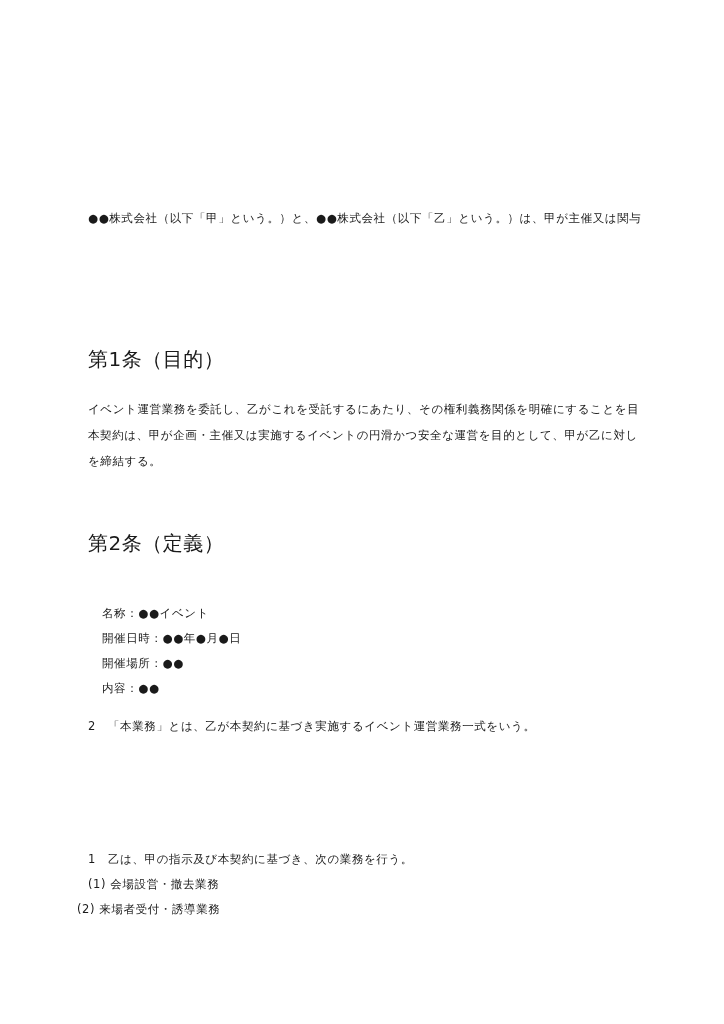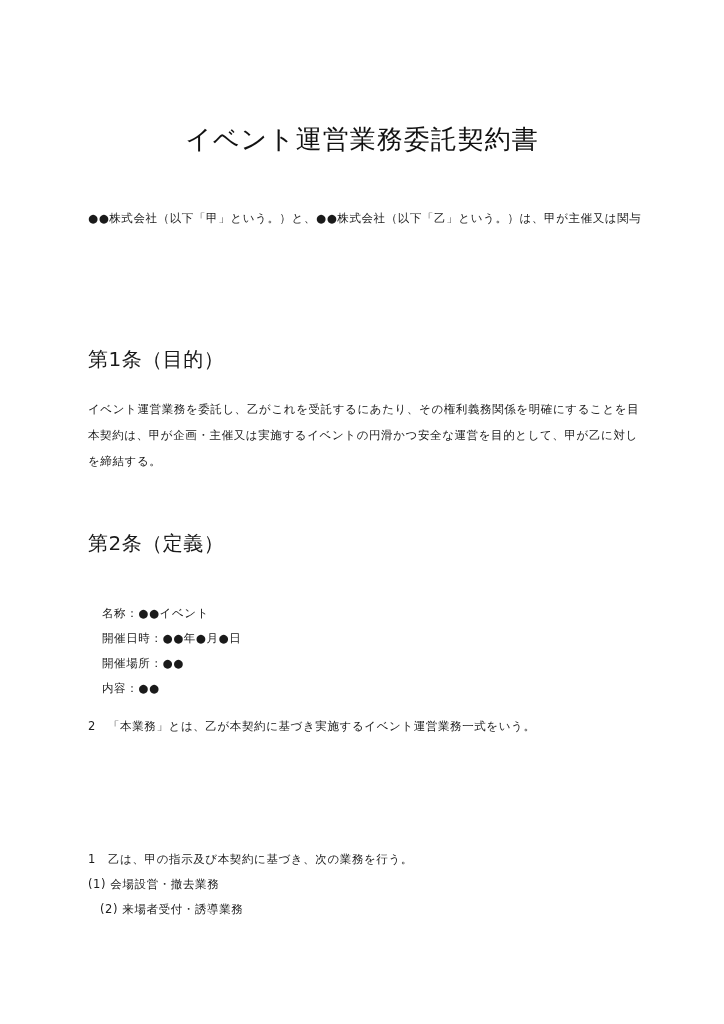--- a/index.html
+++ b/index.html
@@ -12,21 +12,20 @@
           letter-spacing:0.6px; color:#1a1a1a; }
   .para .ln { display:block; white-space:nowrap; }
   .heading { position:absolute; left:88px; font-size:20px; color:#1a1a1a; letter-spacing:0.5px; }
   .line { position:absolute; font-size:11.5px; line-height:20px; white-space:nowrap; letter-spacing:0.6px; color:#1a1a1a; }
 </style>
 </head>
 <body>
 
 <div class="page">
 
-  <div class="title">イベント運営業務委託契約書</div>
 
   <div class="para" style="top:205px;">
     <span class="ln">●●株式会社（以下「甲」という。）と、●●株式会社（以下「乙」という。）は、甲が主催又は関与</span>
   </div>
 
   <div class="heading" style="top:346px;">第1条（目的）</div>
   <div class="para" style="top:396px;">
     <span class="ln">イベント運営業務を委託し、乙がこれを受託するにあたり、その権利義務関係を明確にすることを目</span>
     <span class="ln">本契約は、甲が企画・主催又は実施するイベントの円滑かつ安全な運営を目的として、甲が乙に対し</span>
     <span class="ln">を締結する。</span>
@@ -34,15 +33,15 @@
 
   <div class="heading" style="top:530px;">第2条（定義）</div>
   <div class="line" style="left:102px; top:603px;">名称：●●イベント</div>
   <div class="line" style="left:102px; top:628px;">開催日時：●●年●月●日</div>
   <div class="line" style="left:102px; top:653px;">開催場所：●●</div>
   <div class="line" style="left:102px; top:678px;">内容：●●</div>
   <div class="line" style="left:88px; top:716px;">2　「本業務」とは、乙が本契約に基づき実施するイベント運営業務一式をいう。</div>
 
   <div class="line" style="left:88px; top:849px;">1　乙は、甲の指示及び本契約に基づき、次の業務を行う。</div>
   <div class="line" style="left:88px; top:874px;">(1) 会場設営・撤去業務</div>
-  <div class="line" style="left:100px; top:899px;">(2) 来場者受付・誘導業務</div>
+  <div class="line" style="left:77px; top:899px;">(2) 来場者受付・誘導業務</div>
 
 </div>
 
 </body></html>

